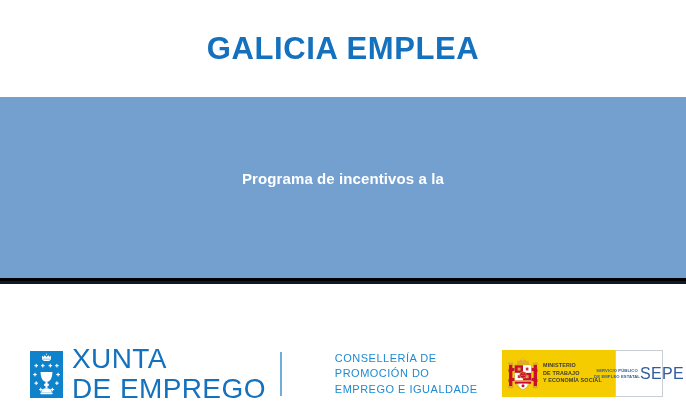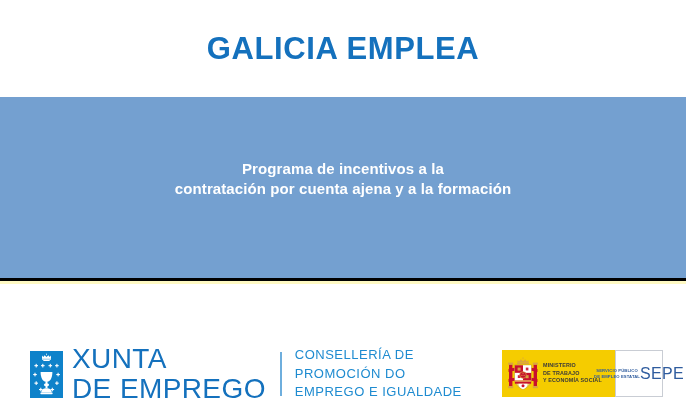--- a/index.html
+++ b/index.html
@@ -13,21 +13,21 @@
     background: #ffffff;
     font-family: "Liberation Sans", sans-serif;
     overflow: hidden;
     position: relative;
   }
 
   .poster {
     position: relative;
     width: 686px;
     height: 410px;
-    background: #fef9c3;
+    background: #0f172a;
   }
 
   
   .title-area {
     position: absolute;
     left: 0;
     top: 0;
     width: 686px;
     height: 97px;
     display: flex;
@@ -124,23 +124,24 @@
     height: 44px;
     background: #6EAEDD;
     margin-left: 14px;
     margin-right: 13px;
     flex: 0 0 auto;
   }
 
   .conselleria {
     color: #1E8BD0;
     font-family: "Liberation Sans", sans-serif;
-    font-size: 13px;
+    font-size: 11px;
     line-height: 1.42;
     letter-spacing: 0.5px;
+    margin-left: 40px;
   }
   .conselleria .c-line { display: block; white-space: nowrap; }
 
   
   .right-logos {
     position: absolute;
     left: 502px;
     top: 350px;
     display: flex;
     align-items: stretch;
@@ -215,21 +216,20 @@
 
 <div class="poster">
 
   <div class="title-area">
     <h1 class="main-title">GALICIA EMPLEA</h1>
   </div>
 
   <div class="banner">
     <div class="banner-inner">
       <span class="banner-line">Programa de incentivos a la</span>
-      <span class="banner-line">contratación por cuenta ajena y a la formación</span>
     </div>
   </div>
 
   <div class="footer"></div>
 
   <div class="xunta-group">
 
     <div class="xunta-emblem">
       <svg viewBox="0 0 33 47" width="33" height="47" aria-hidden="true">
 

